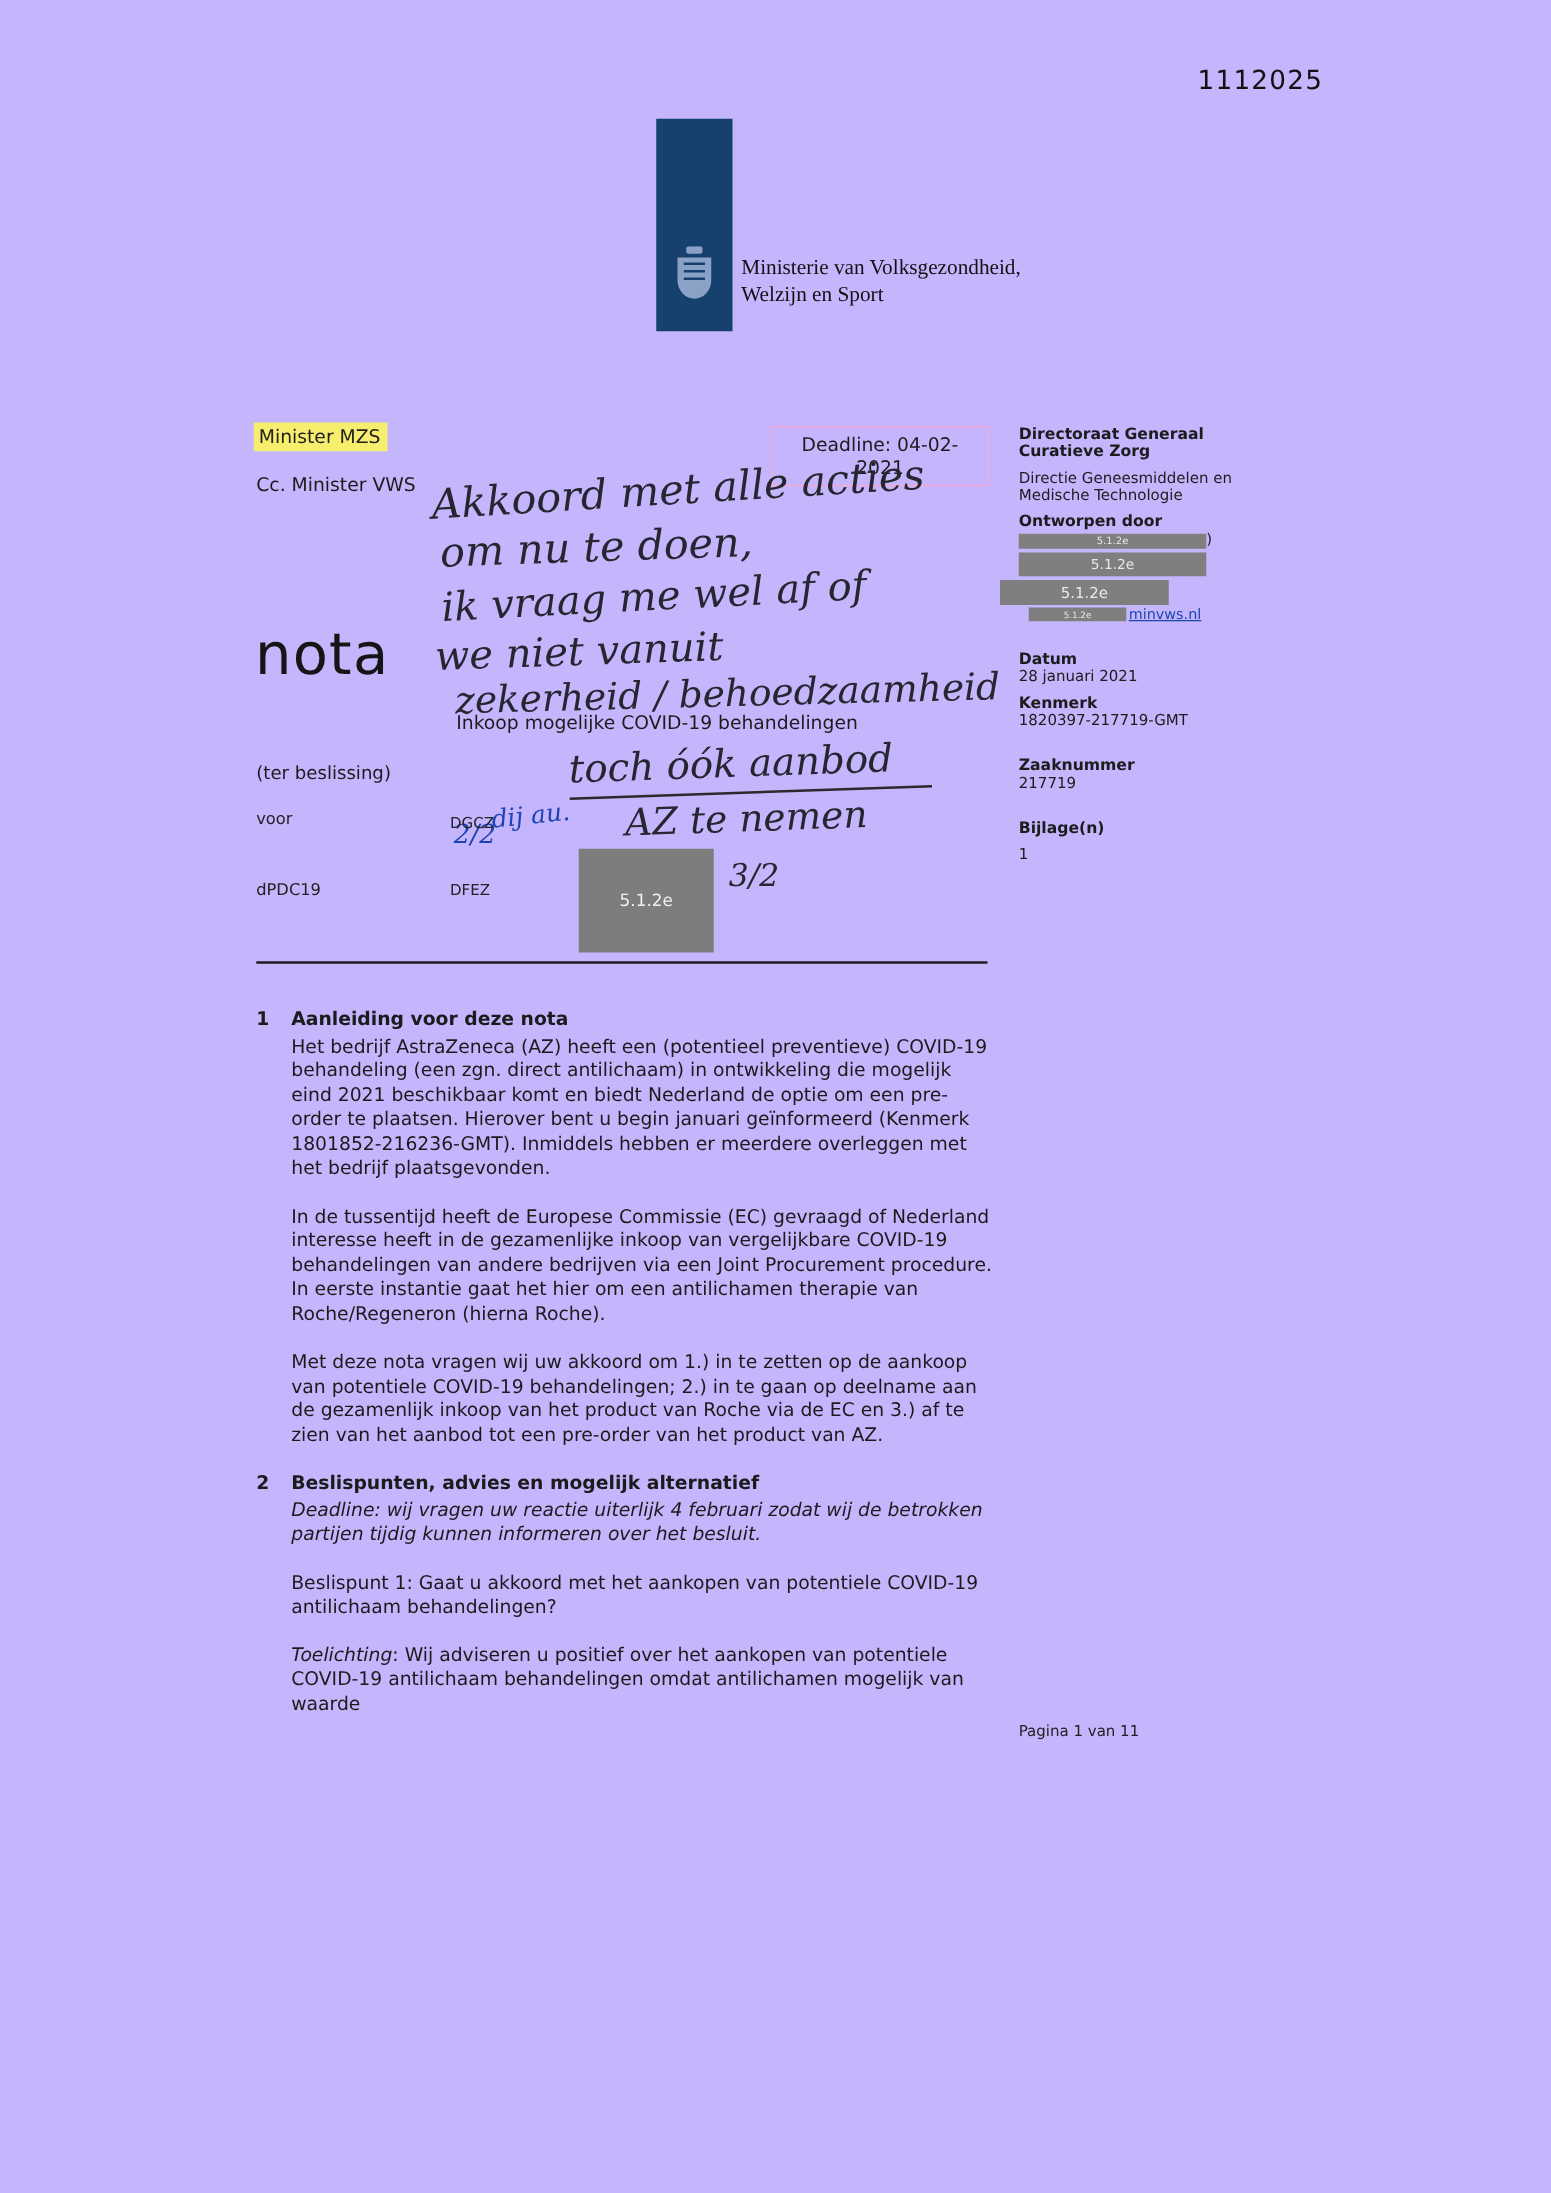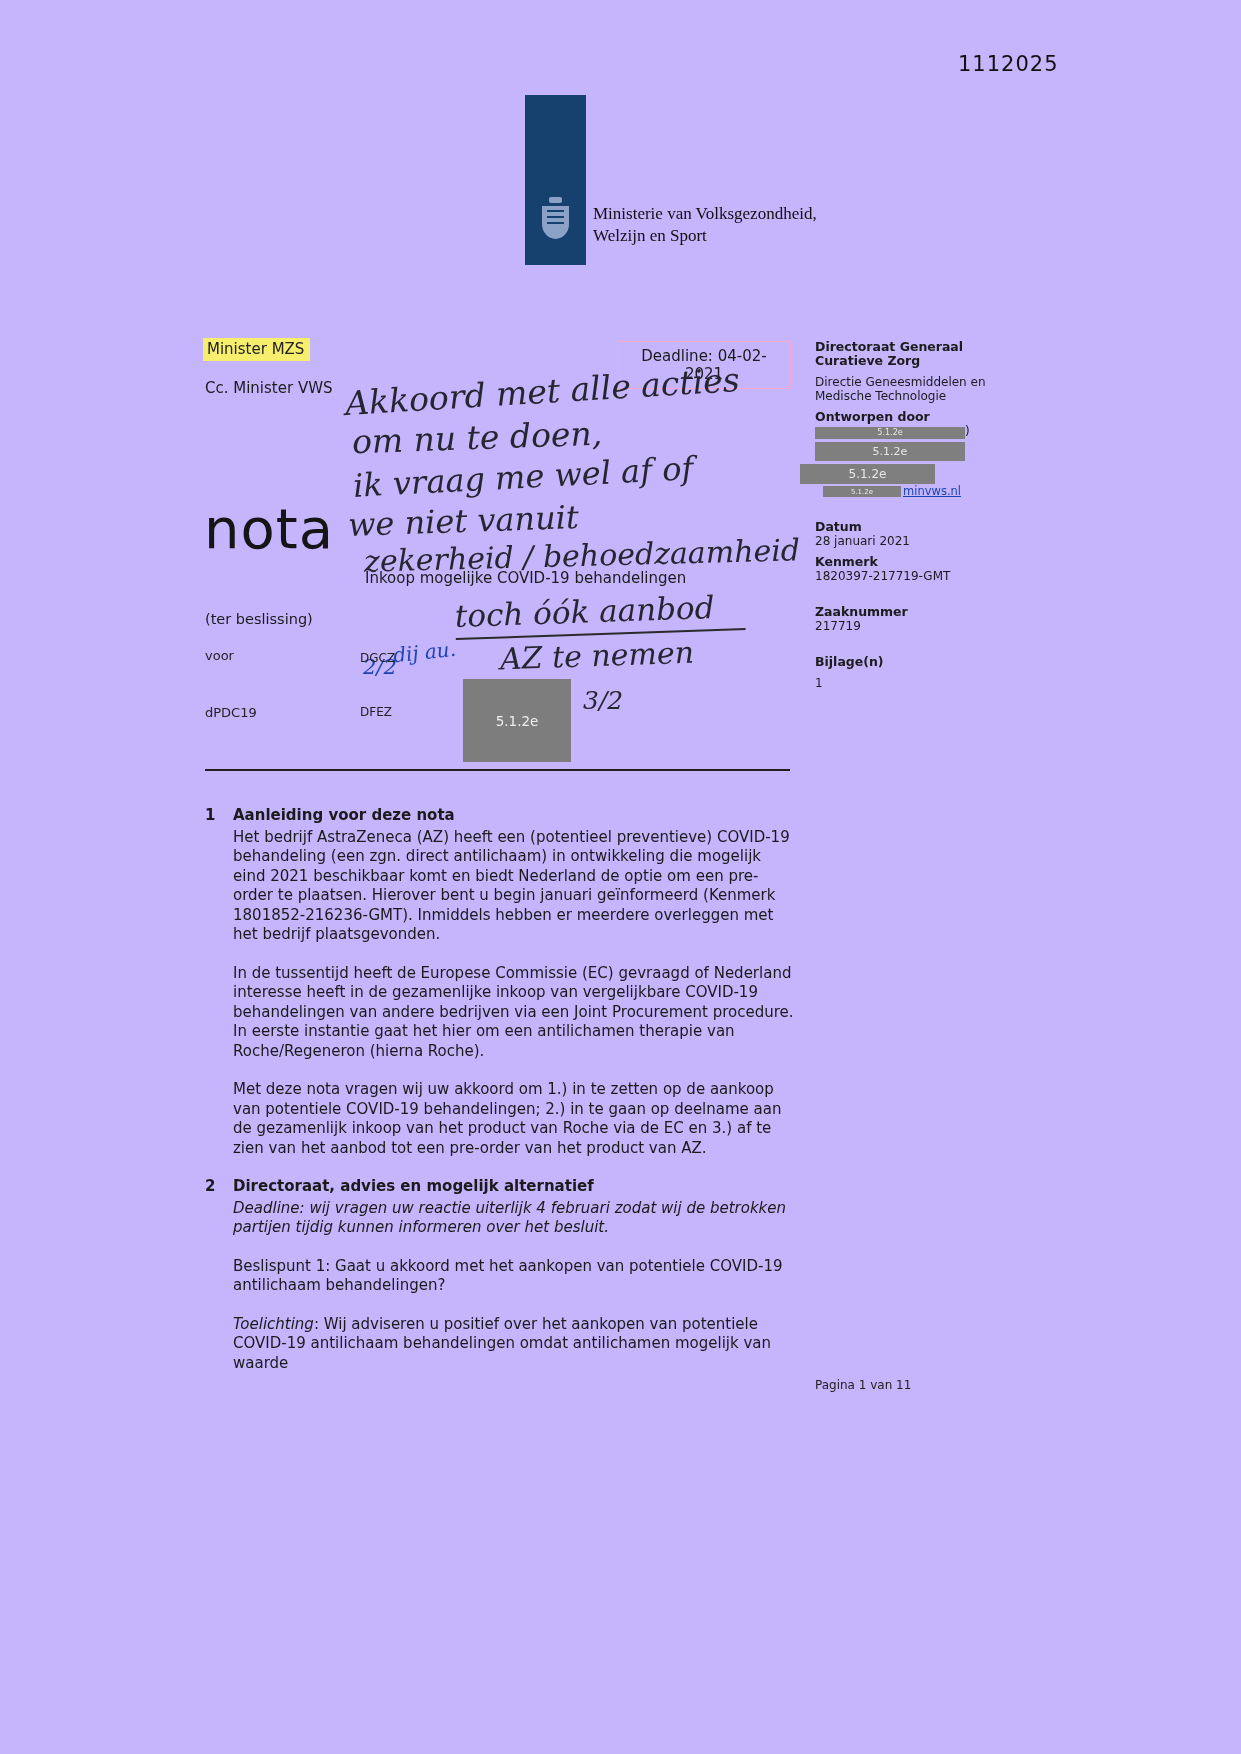--- a/index.html
+++ b/index.html
@@ -41,21 +41,21 @@
     font-size:10px; display:flex; align-items:center; justify-content:center;
   }
   .rb1 { width:150px; height:12px; font-size:8px; margin-top:3px; display:inline-flex; vertical-align:middle; }
   .rb2 { width:150px; height:19px; font-size:11px; margin-top:3px; }
   .rb3 { width:135px; height:20px; font-size:12px; margin-top:3px; margin-left:-15px; }
   .rb4 { width:78px; height:11px; font-size:7px; display:inline-flex; vertical-align:middle; margin-left:8px; }
   .email-link { color:#1b46b0; text-decoration:underline; font-size:11.5px; margin-left:2px; }
   .paren { font-size:12px; }
 
   
-  .nota-title { left:204px; top:496px; font-size:56px; font-weight:500; color:#151515; letter-spacing:1px; }
+  .nota-title { left:204px; top:496px; font-size:46px; font-weight:500; color:#151515; letter-spacing:1px; }
   .ter-beslissing { left:205px; top:569px; font-size:14.5px;margin-top:42px; }
   .subject { left:365px; top:569px; font-size:15px; }
 
   .row-label { font-size:13px; color:#222; }
   .dgmt { left:205px; top:648px; }
   .dgcz { left:360px; top:651px; font-size:12px; }
   .dpdc19 { left:205px; top:705px; }
   .dfez { left:360px; top:705px; font-size:12px; }
 
   .redact-box {
@@ -177,21 +177,21 @@
     <div class="sec-head">
       <span class="sec-num">1</span>
       <span class="sec-title">Aanleiding voor deze nota</span>
     </div>
     <p class="para">Het bedrijf AstraZeneca (AZ) heeft een (potentieel preventieve) COVID-19 behandeling (een zgn. direct antilichaam) in ontwikkeling die mogelijk eind 2021 beschikbaar komt en biedt Nederland de optie om een pre-order te plaatsen. Hierover bent u begin januari geïnformeerd (Kenmerk 1801852-216236-GMT). Inmiddels hebben er meerdere overleggen met het bedrijf plaatsgevonden.</p>
     <p class="para">In de tussentijd heeft de Europese Commissie (EC) gevraagd of Nederland interesse heeft in de gezamenlijke inkoop van vergelijkbare COVID-19 behandelingen van andere bedrijven via een Joint Procurement procedure. In eerste instantie gaat het hier om een antilichamen therapie van Roche/Regeneron (hierna Roche).</p>
     <p class="para">Met deze nota vragen wij uw akkoord om 1.) in te zetten op de aankoop van potentiele COVID-19 behandelingen; 2.) in te gaan op deelname aan de gezamenlijk inkoop van het product van Roche via de EC en 3.) af te zien van het aanbod tot een pre-order van het product van AZ.</p>
 
     <div class="sec-head sec2">
       <span class="sec-num">2</span>
-      <span class="sec-title">Directoraat, advies en mogelijk alternatief</span>
+      <span class="sec-title">Beslispunten, advies en mogelijk alternatief</span>
     </div>
     <p class="para italic">Deadline: wij vragen uw reactie uiterlijk 4 februari zodat wij de betrokken partijen tijdig kunnen informeren over het besluit.</p>
     <p class="para">
       <span class="bold">Beslispunt 1:</span><span> Gaat u akkoord met het aankopen van potentiele COVID-19 antilichaam behandelingen?</span>
     </p>
     <p class="para">
       <span class="italic">Toelichting</span><span>: Wij adviseren u positief over het aankopen van potentiele COVID-19 antilichaam behandelingen omdat antilichamen mogelijk van waarde</span>
     </p>
   </div>
 

